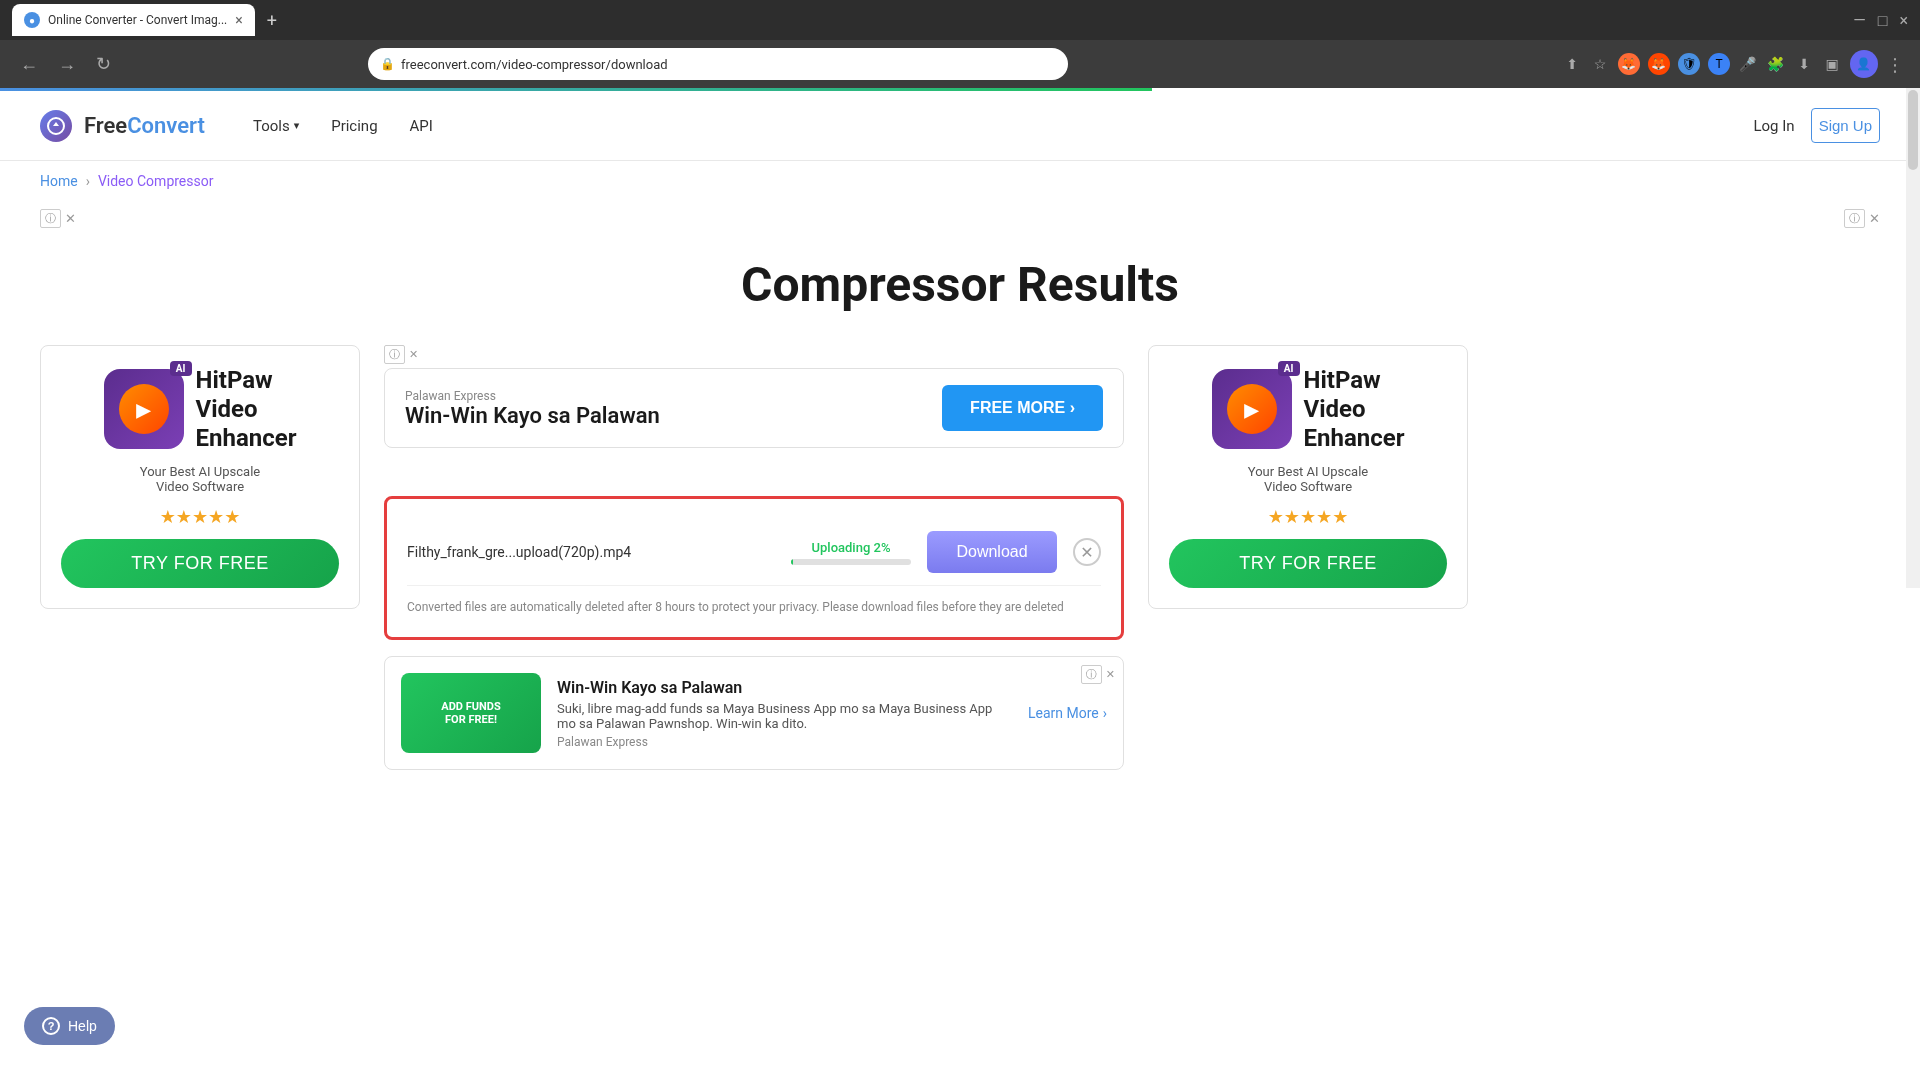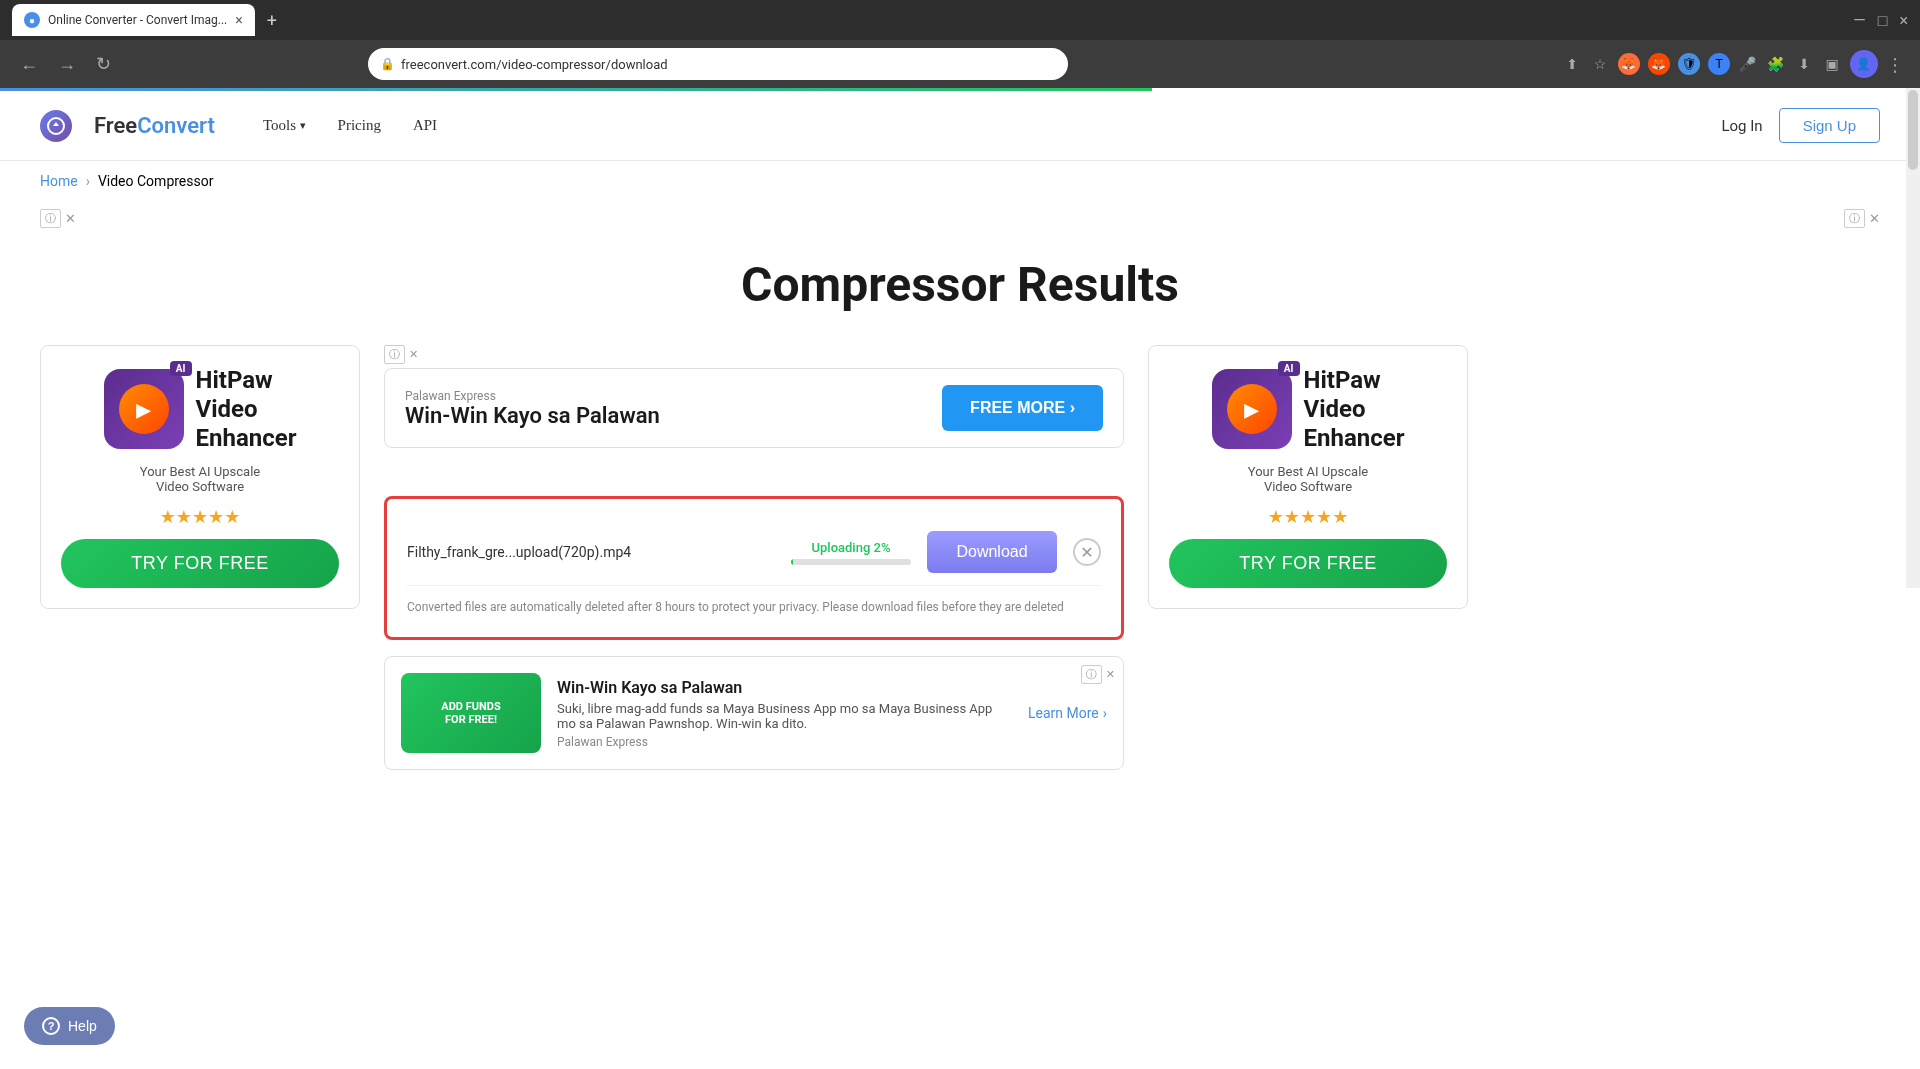--- a/index.html
+++ b/index.html
@@ -17,36 +17,36 @@
     .nav-btn { color: #aaa; font-size: 18px; cursor: pointer; background: none; border: none; padding: 4px; }
     .address-bar { background: #fff; border-radius: 20px; height: 32px; display: flex; align-items: center; padding: 0 12px; flex: 1; max-width: 700px; margin: 0 auto; font-size: 13px; color: #333; gap: 6px; }
     .address-bar-lock { color: #888; font-size: 12px; }
     .browser-actions { display: flex; align-items: center; gap: 8px; margin-left: auto; }
     .browser-icon { width: 20px; height: 20px; display: flex; align-items: center; justify-content: center; font-size: 14px; cursor: pointer; color: #aaa; }
     .extension-icon { width: 22px; height: 22px; border-radius: 50%; display: flex; align-items: center; justify-content: center; font-size: 12px; cursor: pointer; }
     .three-dots { color: #aaa; font-size: 18px; cursor: pointer; }
 
     
     .navbar { height: 70px; border-bottom: 1px solid #e8e8e8; display: flex; align-items: center; padding: 0 40px; background: #fff; }
-    .logo { display: flex; align-items: center; gap: 22px; text-decoration: none; }
+    .logo { display: flex; align-items: center; gap: 12px; text-decoration: none; }
     .logo-icon { width: 32px; height: 32px; background: linear-gradient(135deg, #667eea, #764ba2); border-radius: 50%; display: flex; align-items: center; justify-content: center; color: white; font-size: 14px; }
     .logo-text { font-size: 22px; font-weight: 600; }
     .logo-free { color: #333; }
     .logo-convert { color: #4a90e2; }
     .nav-links { display: flex; align-items: center; gap: 32px; margin-left: 48px; }
-    .nav-link { font-size: 15px; color: #333; text-decoration: none; cursor: pointer; display: flex; align-items: center; gap: 4px; font-family: Liberation Serif, serif; }
+    .nav-link { font-size: 15px; color: #333; text-decoration: none; cursor: pointer; display: flex; align-items: center; gap: 4px; }
     .nav-auth { margin-left: auto; display: flex; align-items: center; gap: 16px; }
     .login-btn { font-size: 15px; color: #333; cursor: pointer; text-decoration: none; }
-    .signup-btn { border: 1.5px solid #4a90e2; color: #4a90e2; padding: 8px 23px; border-radius: 4px; font-size: 15px; cursor: pointer; background: none; }
+    .signup-btn { border: 1.5px solid #4a90e2; color: #4a90e2; padding: 8px 7px; border-radius: 4px; font-size: 15px; cursor: pointer; background: none; }
 
     
     .breadcrumb { padding: 12px 40px; display: flex; align-items: center; gap: 8px; font-size: 14px; }
     .breadcrumb-home { color: #4a90e2; cursor: pointer; text-decoration: none; }
     .breadcrumb-sep { color: #999; }
-    .breadcrumb-current { color: #000000; }
+    .breadcrumb-current { color: #8b5cf6; }
 
     
     .main-content { padding: 0 40px 40px; }
 
     
     .ad-row-top { display: flex; justify-content: space-between; align-items: center; padding: 8px 0; margin-bottom: 8px; }
     .ad-close-btn { display: flex; align-items: center; gap: 4px; font-size: 11px; color: #999; cursor: pointer; }
     .ad-close-x { font-size: 13px; }
     .ad-info { font-size: 11px; color: #999; border: 1px solid #ccc; border-radius: 2px; padding: 1px 4px; }
 

